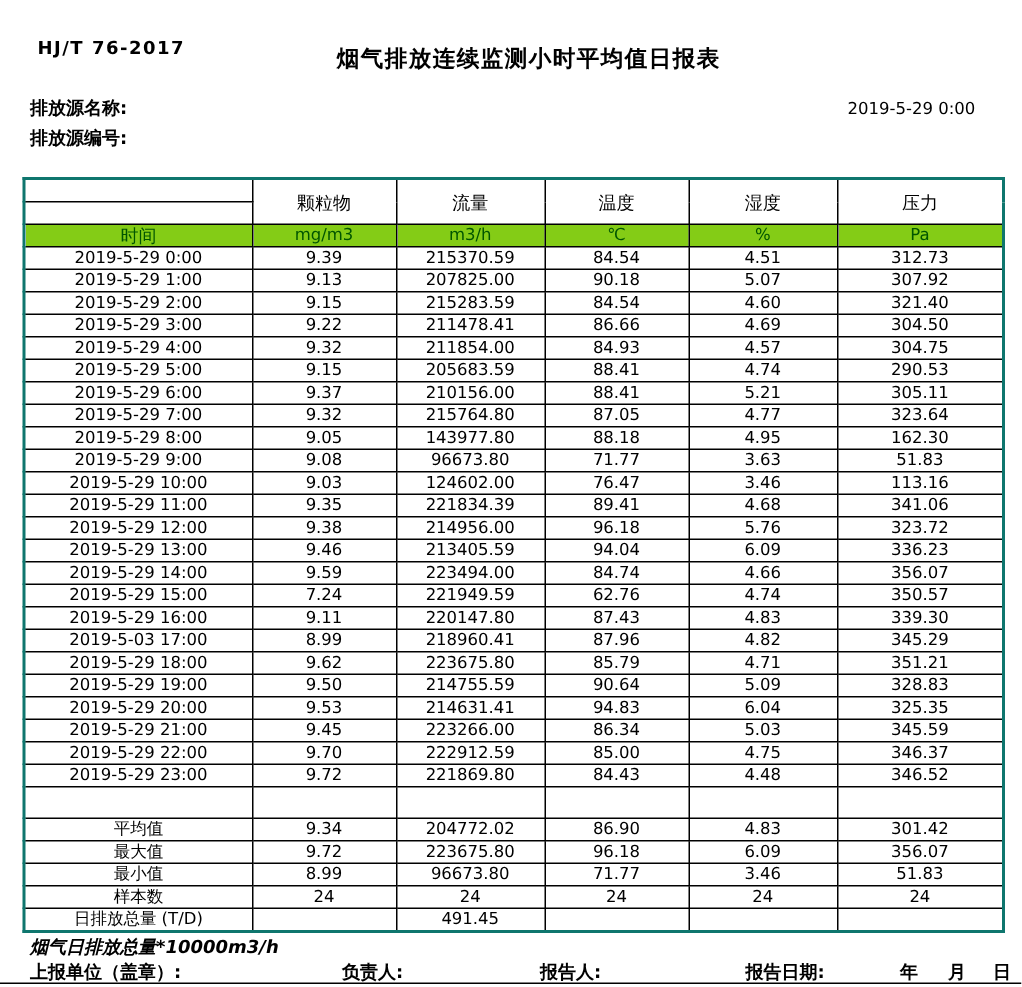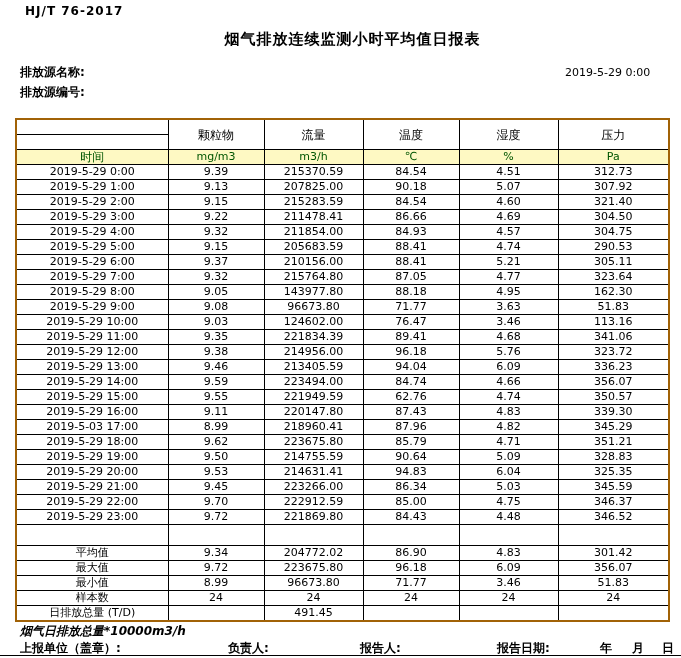--- a/index.html
+++ b/index.html
@@ -1,36 +1,36 @@
 <!DOCTYPE html>
 <html><head>
 <meta charset="utf-8">
 <style>
   html,body{margin:0;padding:0;}
   body{
     width:681px;height:658px;position:relative;background:#ffffff;color:#000;
     font-family:"DejaVu Sans",sans-serif;overflow:hidden;
   }
   .abs{position:absolute;white-space:nowrap;}
-  .standard-code{left:25px;top:4px;font-size:12px;font-weight:bold;letter-spacing:1px;}
+  .standard-code{left:25px;top:25px;font-size:12px;font-weight:bold;letter-spacing:1px;}
   .page-title{left:12px;top:30px;width:100%;text-align:center;font-size:15px;font-weight:bold;letter-spacing:1px;}
   .src-name{left:20px;top:64px;font-size:12px;font-weight:bold;}
   .src-id{left:20px;top:84px;font-size:12px;font-weight:bold;}
   .report-dt{left:565px;top:66px;font-size:11px;}
 
   table.report{
     position:absolute;left:15px;top:118px;border-collapse:collapse;table-layout:fixed;
-    border:2px solid #a16207;
+    border:2px solid #0f766e;
   }
   table.report td{
     border:1px solid #000;padding:0;margin:0;text-align:center;vertical-align:middle;
     font-size:11px;height:14px;line-height:14px;overflow:hidden;white-space:nowrap;
   }
   tr.h td{font-size:12px;}
-  tr.units td{background:#fef9c3;color:#005500;font-size:11px;}
+  tr.units td{background:#84cc16;color:#005500;font-size:11px;}
   tr.units td.t-label{font-size:12px;}
   td.c-flow{font-size:12.5px;}
   tr.spacer td{height:20px;}
 
   .foot-note{left:20px;top:623px;font-size:12px;font-weight:bold;font-style:italic;}
   .sig-unit{left:20px;top:640px;font-size:12px;font-weight:bold;}
   .sig-resp{left:228px;top:640px;font-size:12px;font-weight:bold;}
   .sig-rept{left:360px;top:640px;font-size:12px;font-weight:bold;}
   .sig-date{left:497px;top:640px;font-size:12px;font-weight:bold;}
   .sig-year{left:600px;top:640px;font-size:12px;font-weight:bold;}
@@ -193,21 +193,21 @@
       <tr>
         <td>2019-5-29 14:00</td>
         <td>9.59</td>
         <td class="c-flow">223494.00</td>
         <td>84.74</td>
         <td>4.66</td>
         <td>356.07</td>
       </tr>
       <tr>
         <td>2019-5-29 15:00</td>
-        <td>9.55</td>
+        <td>7.24</td>
         <td class="c-flow">221949.59</td>
         <td>62.76</td>
         <td>4.74</td>
         <td>350.57</td>
       </tr>
       <tr>
         <td>2019-5-29 16:00</td>
         <td>9.11</td>
         <td class="c-flow">220147.80</td>
         <td>87.43</td>

